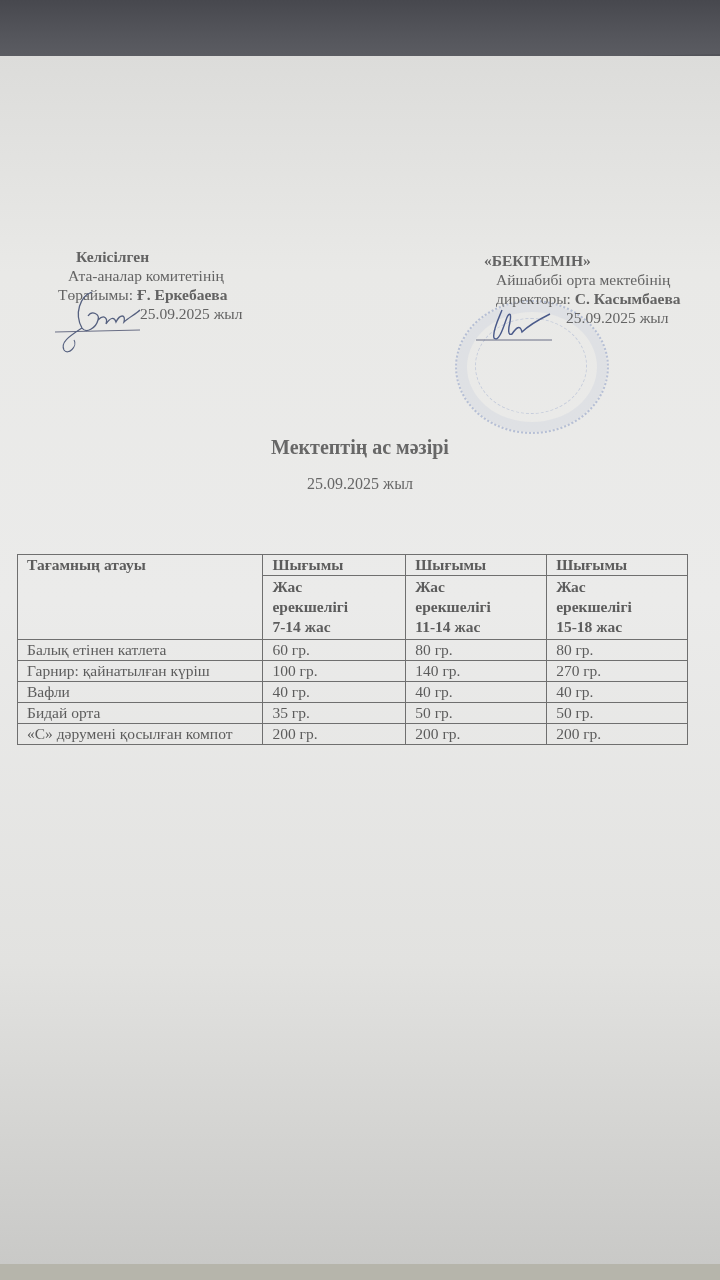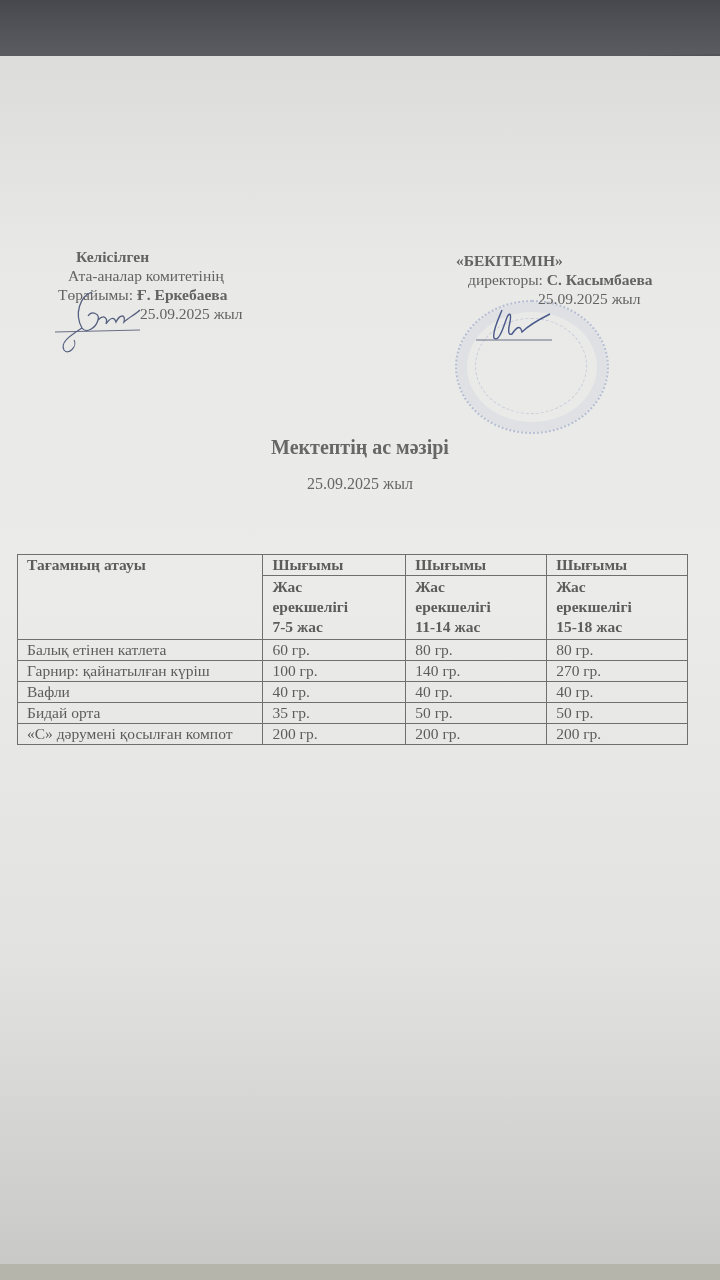--- a/index.html
+++ b/index.html
@@ -44,21 +44,21 @@
     }
 
     .approval {
       position: absolute;
       font-size: 15.5px;
       line-height: 19px;
       color: #636363;
     }
     .approval .bold { font-weight: bold; }
     .left-block { left: 58px; top: 247px; }
-    .right-block { left: 456px; top: 251px; }
+    .right-block { left: 484px; top: 251px; }
     .left-block .line-1 { padding-left: 4px; margin-left: 14px; }
     .left-block .line-2 { padding-left: 10px; }
     .left-block .line-4 { padding-left: 82px; }
     .right-block .line-2 { padding-left: 12px; }
     .right-block .line-3 { padding-left: 12px; }
     .right-block .line-4 { padding-left: 82px; }
 
     .signature {
       position: absolute;
       pointer-events: none;
@@ -146,20 +146,21 @@
 </div>
 
 <svg class="signature sig-left" width="95" height="75" viewBox="0 0 95 75">
   <path d="M3 48 L88 46" stroke="#6a6f86" stroke-width="1" fill="none"></path>
   <path d="M40 8 C28 12 22 30 30 44 C34 50 44 44 46 36 C48 30 40 26 36 32 M46 36 C52 30 56 34 54 40 C58 34 62 32 64 38 C68 30 74 30 72 38 C76 34 84 30 88 26" stroke="#55607f" stroke-width="1.3" fill="none"></path>
   <path d="M30 44 C18 52 8 58 12 66 C16 72 26 62 22 56" stroke="#55607f" stroke-width="1.1" fill="none"></path>
 </svg>
 
 <div class="approval right-block">
   <div class="line-1 bold">«БЕКІТЕМІН»</div>
+  <div class="line-2">Айшабибі орта мектебінің</div>
   <div class="line-3">
     <span>директоры:</span>
     <span class="bold">С. Касымбаева</span>
   </div>
   <div class="line-4">25.09.2025  жыл</div>
 </div>
 
 <svg class="signature sig-right" width="90" height="40" viewBox="0 0 90 40">
   <path d="M4 34 L80 34" stroke="#6a6f86" stroke-width="1" fill="none"></path>
   <path d="M30 4 C26 14 20 26 22 32 C26 36 30 26 34 14 C36 8 40 4 38 16 C36 24 36 30 40 28 C44 22 48 18 50 26 C56 20 66 14 78 8" stroke="#4a5a8a" stroke-width="1.4" fill="none"></path>
@@ -173,21 +174,21 @@
       <tr>
     <th class="c1" rowspan="2">Тағамның атауы</th>
     <th class="c2">Шығымы</th>
     <th class="c3">Шығымы</th>
     <th class="c4">Шығымы</th>
   </tr>
   <tr>
     <th class="age-cell">
       <span>Жас</span>
       <span>ерекшелігі</span>
-      <span>7-5 жас</span>
+      <span>7-14 жас</span>
     </th>
     <th class="age-cell">
       <span>Жас</span>
       <span>ерекшелігі</span>
       <span>11-14 жас</span>
     </th>
     <th class="age-cell">
       <span>Жас</span>
       <span>ерекшелігі</span>
       <span>15-18 жас</span>

